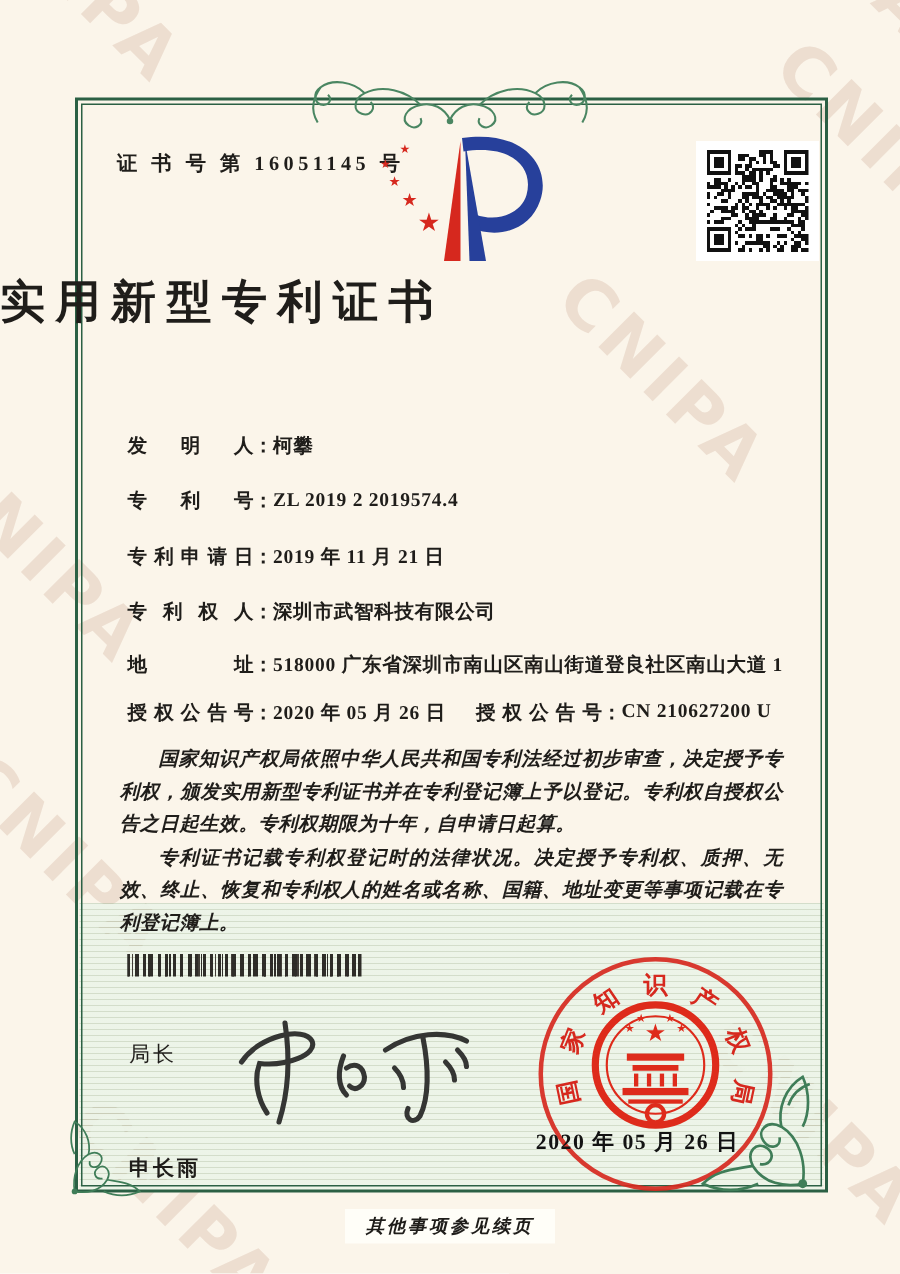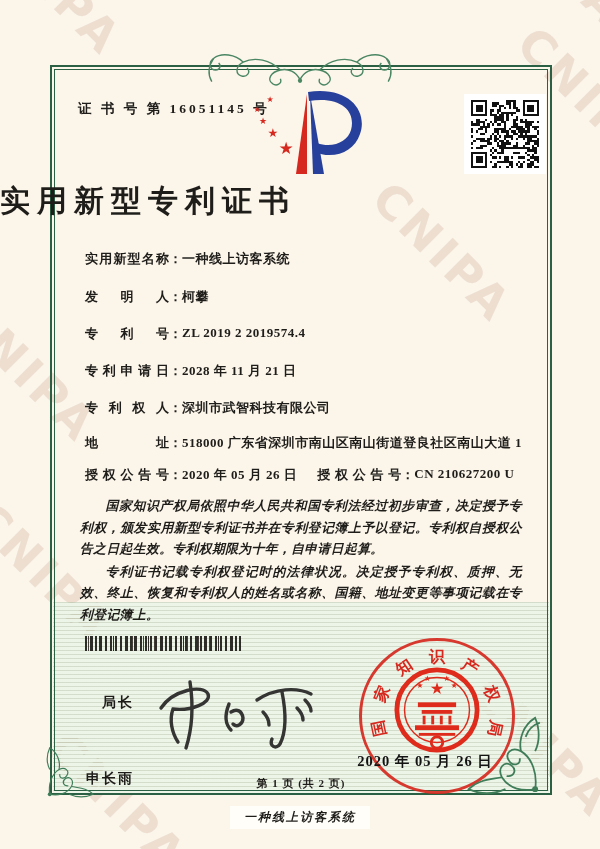--- a/index.html
+++ b/index.html
@@ -33,21 +33,21 @@
   .paras{position:absolute;left:80px;top:496px;width:442px;z-index:3;}
   .paras p{margin:0 0 1px;font-size:12.8px;font-weight:700;font-style:italic;line-height:21.5px;
            text-indent:2em;text-align:justify;letter-spacing:.4px;}
   
   .barcode{position:absolute;left:85px;top:636px;width:156px;height:15px;z-index:4;opacity:.88;
     background-image:
       repeating-linear-gradient(90deg,#15120f 0 2px,transparent 2px 5px),
       repeating-linear-gradient(90deg,#15120f 0 1px,transparent 1px 7px),
       repeating-linear-gradient(90deg,transparent 0 3px,#2c2721 3px 4px,transparent 4px 11px);}
   
-  .officer-title{position:absolute;left:86px;top:694px;font-size:14px;font-weight:700;z-index:4;letter-spacing:2px;margin-left:16px;}
+  .officer-title{position:absolute;left:86px;top:694px;font-size:14px;font-weight:400;z-index:4;letter-spacing:2px;}
   .officer-name{position:absolute;left:86px;top:724px;font-size:14px;font-weight:700;z-index:4;letter-spacing:2px;margin-top:46px;}
   .sig{position:absolute;left:140px;top:678px;width:190px;height:80px;z-index:4;}
   
   .seal{position:absolute;left:359px;top:638px;width:156px;height:156px;z-index:4;}
   .seal-ring{position:absolute;inset:0;border:3.5px solid rgba(214,40,30,.92);border-radius:50%;}
   .sc{position:absolute;left:50%;top:50%;width:20px;height:20px;margin:-10px 0 0 -10px;text-align:center;
       font-size:16px;font-weight:700;color:#d6281e;transform-origin:center;}
   .emblem{position:absolute;left:35px;top:24px;width:86px;height:96px;}
   .seal-date{position:absolute;left:330px;top:752px;width:190px;text-align:center;font-size:14.5px;
              font-weight:700;letter-spacing:1px;color:#131313;z-index:5;}
@@ -433,31 +433,28 @@
           <rect x="24" y="28" width="1" height="1"></rect>
           <rect x="25" y="28" width="1" height="1"></rect>
           <rect x="27" y="28" width="1" height="1"></rect>
           <rect x="28" y="28" width="1" height="1"></rect>
         </g>
     </svg>
   </div>
 
   <div class="title">实用新型专利证书</div>
 
-  <div class="row" style="top:250px">
-    <span class="lbl">实用新型名称</span><span class="colon">：</span><span class="val">一种线上访客系统</span>
-  </div>
   <div class="row" style="top:288px">
     <span class="lbl">发明人</span><span class="colon">：</span><span class="val">柯攀</span>
   </div>
   <div class="row" style="top:325px">
     <span class="lbl">专利号</span><span class="colon">：</span><span class="val">ZL 2019 2 2019574.4</span>
   </div>
   <div class="row" style="top:362px">
-    <span class="lbl">专利申请日</span><span class="colon">：</span><span class="val">2028 年 11 月 21 日</span>
+    <span class="lbl">专利申请日</span><span class="colon">：</span><span class="val">2019 年 11 月 21 日</span>
   </div>
   <div class="row" style="top:399px">
     <span class="lbl">专利权人</span><span class="colon">：</span><span class="val">深圳市武智科技有限公司</span>
   </div>
   <div class="row" style="top:434px">
     <span class="lbl">地址</span><span class="colon">：</span><span class="val">518000 广东省深圳市南山区南山街道登良社区南山大道 1</span>
     
   </div>
   <div class="row" style="top:466px">
     <span class="lbl">授权公告号</span><span class="colon">：</span><span class="val">2020 年 05 月 26 日</span><span class="grp2"><span class="lbl">授权公告号</span><span class="colon">：</span><span class="val">CN 210627200 U</span></span>
@@ -536,16 +533,15 @@
   <svg class="flourish-bl" viewBox="0 0 80 80">
     <g stroke="#3f7d58" fill="none" stroke-width="1.5">
       <path d="M70,70 C60,72 48,70 42,60 C38,52 44,46 50,50 C55,54 52,60 46,59"></path>
       <path d="M70,70 C72,58 68,44 58,38 C50,34 44,40 48,46 C51,51 58,50 57,44"></path>
       <path d="M58,38 C56,28 60,16 70,10 C74,19 74,30 70,38"></path>
       <path d="M42,60 C32,62 22,62 14,70 C25,75 36,74 45,70"></path>
       <circle cx="70" cy="70" r="2.5" fill="#3f7d58" stroke="none"></circle>
     </g>
   </svg>
 
-  <div class="pageinfo">第 1 页 (共 2 页)</div>
-  <div class="footnote">一种线上访客系统</div>
+  <div class="footnote">其他事项参见续页</div>
 
 </div>
 
 </body></html>

